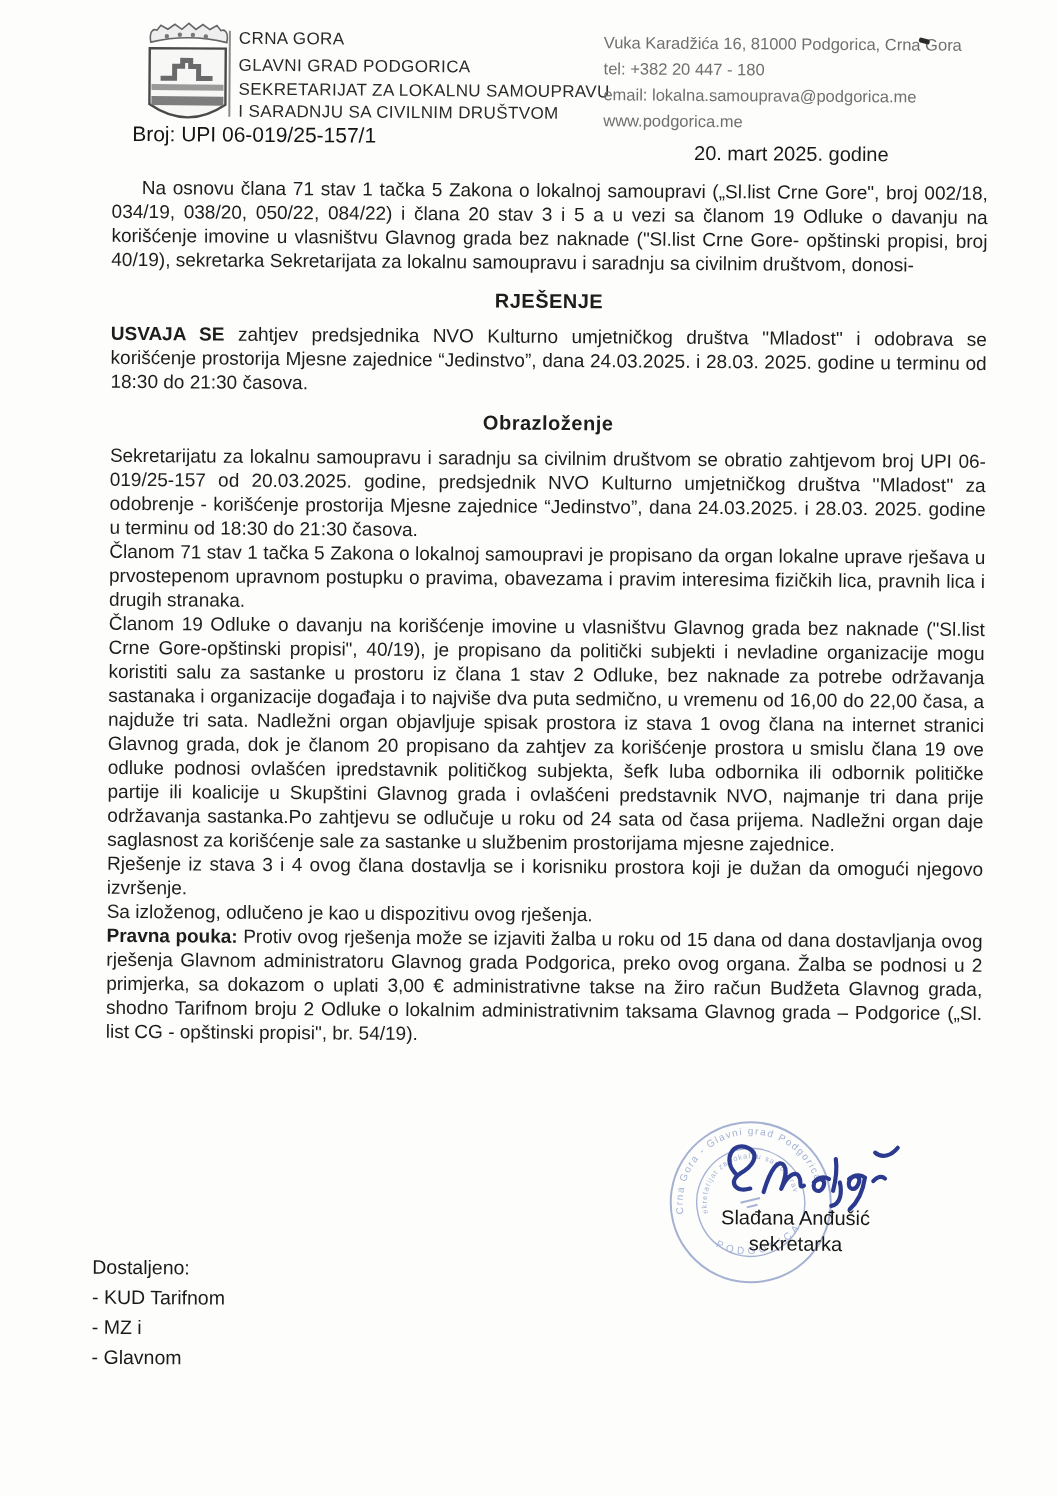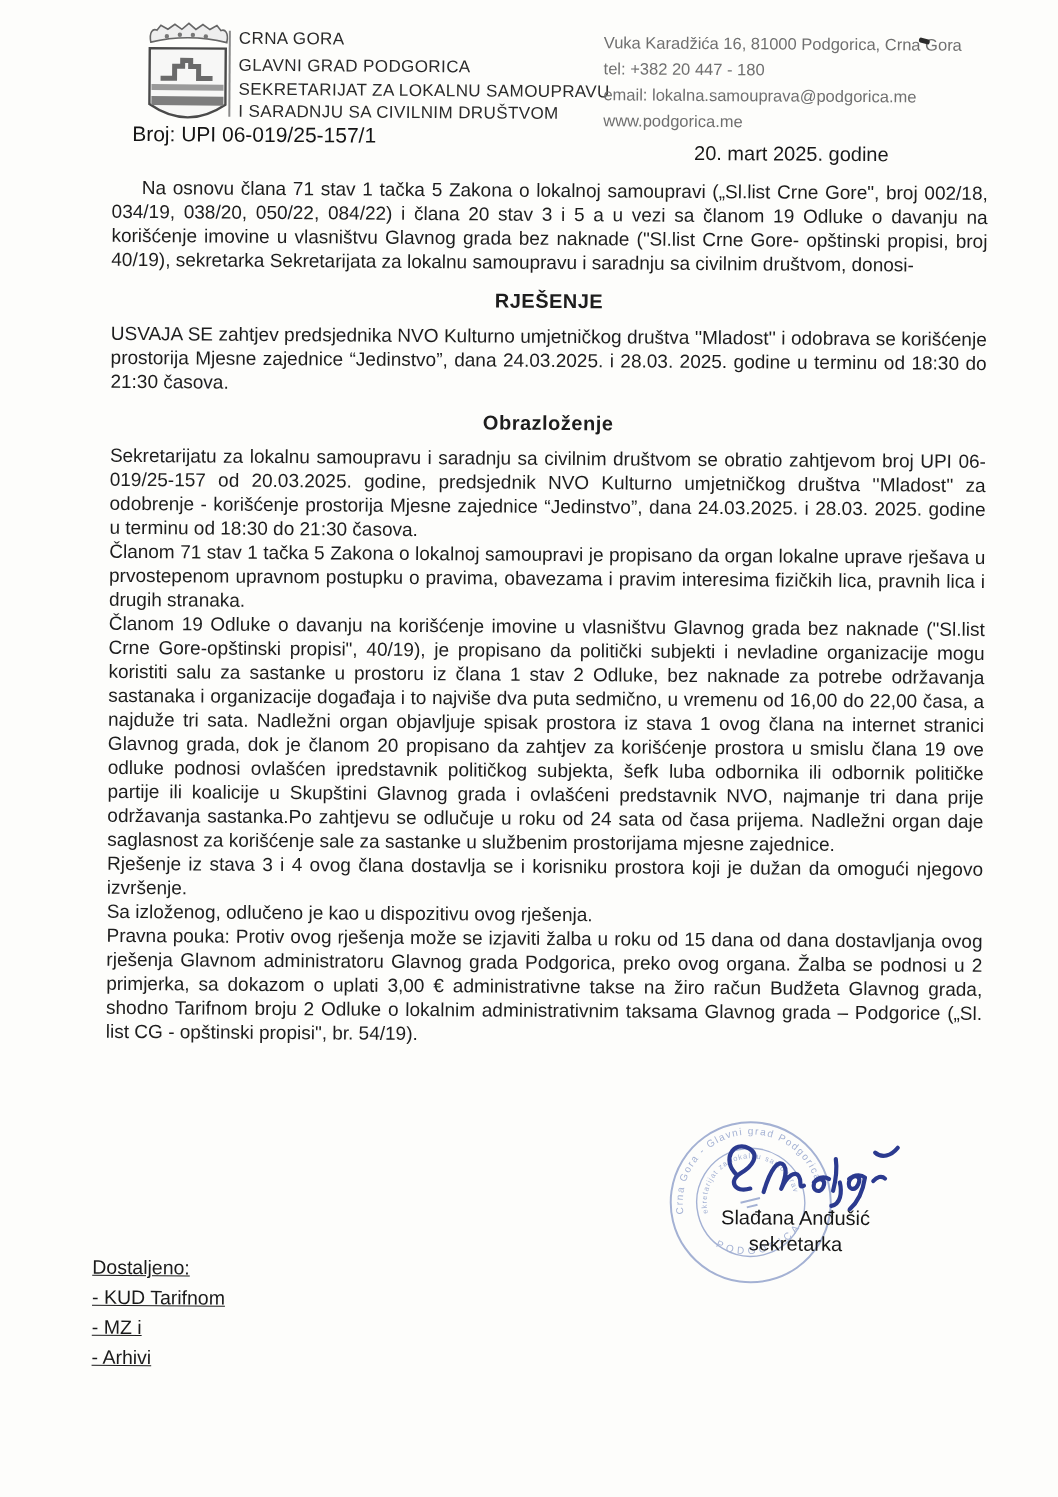--- a/index.html
+++ b/index.html
@@ -19,31 +19,31 @@
   .ref{position:absolute;left:132px;top:124px;font-size:21px;color:#141414;}
   .date{position:absolute;left:694px;top:140px;font-size:20px;color:#191919;}
   .speck{position:absolute;left:918px;top:35px;width:11px;height:5px;background:#2b2b2b;border-radius:2px;transform:rotate(15deg);}
 
   
   .doc-body{position:absolute;left:112px;top:178px;width:876px;font-size:19px;line-height:24px;text-align:justify;}
   .doc-body p{margin:0;}
   .indent{text-indent:30px;}
   h2{font-size:20px;font-weight:bold;text-align:center;margin:14px 0 12px;letter-spacing:.5px;}
   .legal{margin-top:16px;}
-  b{font-weight:normal;}
+  b{font-weight:bold;}
 
   
   .sig{position:absolute;left:628px;top:1112px;width:350px;height:210px;}
   .stamp{position:absolute;left:42px;top:0;opacity:.8;}
   .handsig{position:absolute;left:78px;top:14px;}
   .sig-name{position:absolute;left:40px;top:92px;width:270px;text-align:center;font-size:20px;color:#161616;}
   .sig-title{position:absolute;left:40px;top:118px;width:270px;text-align:center;font-size:20px;color:#161616;}
 
   
-  .dist{position:absolute;left:100px;top:1254px;font-size:19.5px;color:#1a1a1a;text-decoration:underline;}
+  .dist{position:absolute;left:100px;top:1254px;font-size:19.5px;color:#1a1a1a;}
   .dist div{line-height:30px;}
 </style>
 </head>
 <body>
 
 <div class="page">
   <div class="scan">
 
     <div class="crest">
       <svg width="100" height="112" viewBox="0 0 100 112">
@@ -142,17 +142,17 @@
       </div>
 
       <div class="sig-name">Slađana Anđušić</div>
       <div class="sig-title">sekretarka</div>
     </div>
 
     <div class="dist">
       <div>Dostaljeno:</div>
       <div>- KUD Tarifnom</div>
       <div>- MZ i</div>
-      <div>- Arhivi</div>
+      <div>- Glavnom</div>
     </div>
 
   </div>
 </div>
 
 </body></html>

